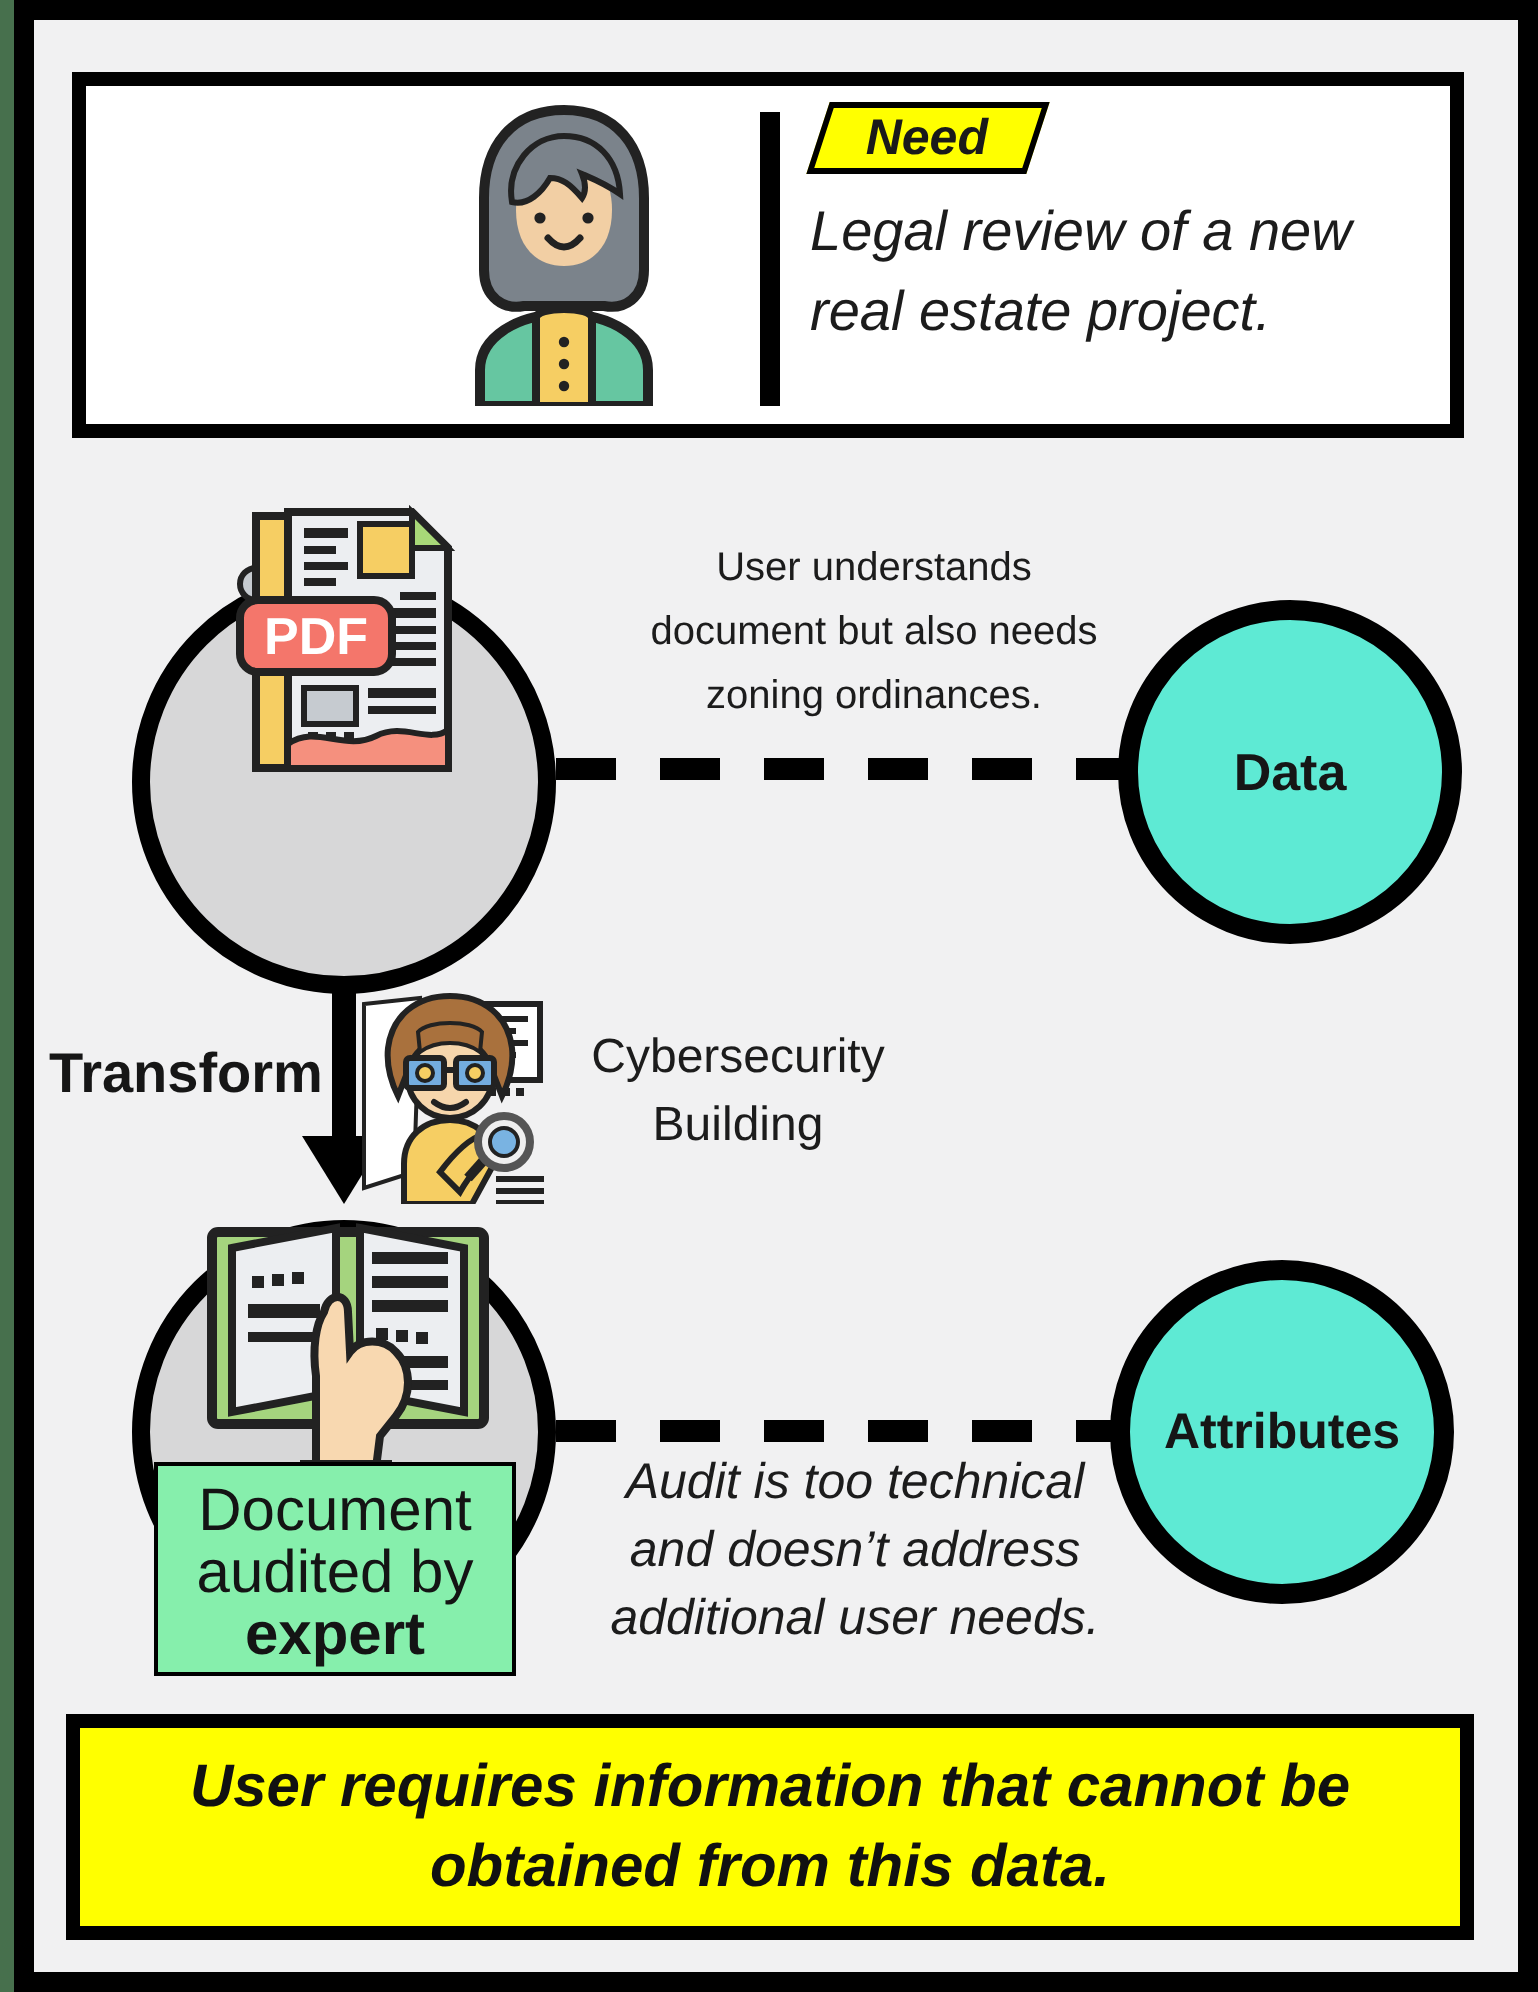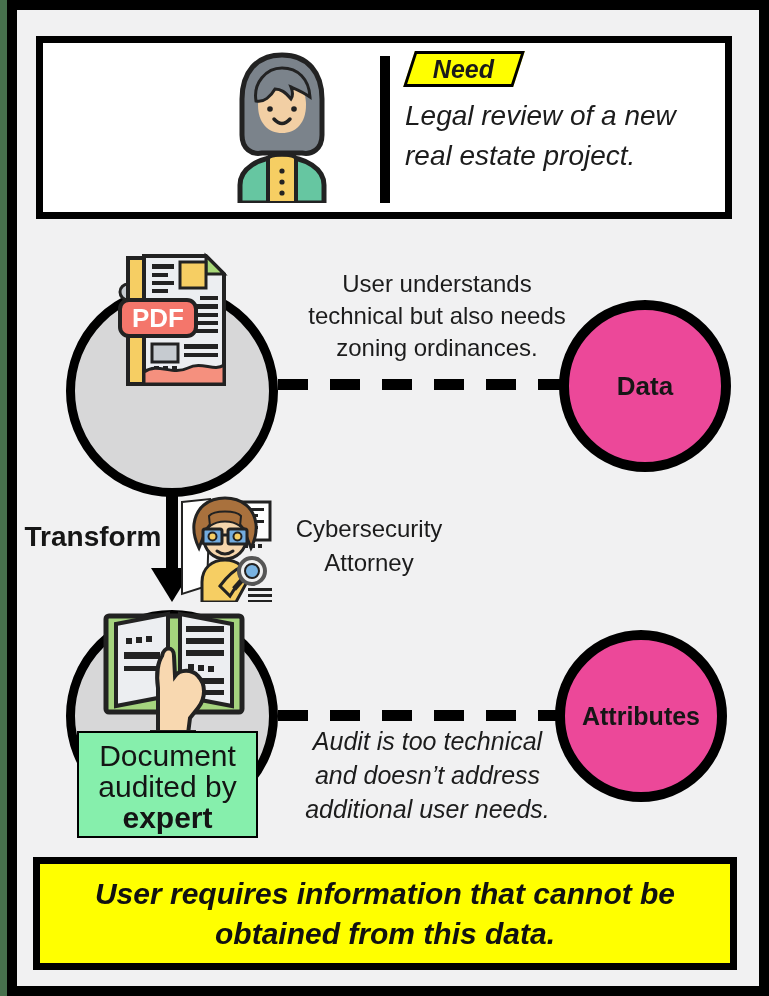--- a/index.html
+++ b/index.html
@@ -19,29 +19,29 @@
   .avatar-svg{left:183px;top:8px;width:112px;height:152px;}
   .card-divider{left:337px;top:13px;width:10px;height:147px;background:#000;}
   .need-tag{left:366px;top:8px;width:110px;height:36px;background:#FFFF00;border:3px solid #000;transform:skewX(-18deg);display:flex;align-items:center;justify-content:center;}
   .need-tag span{transform:skewX(18deg);font-size:25px;font-weight:bold;font-style:italic;}
   .need-text{left:362px;top:53px;width:335px;font-size:28px;font-style:italic;line-height:40px;color:#1c1c1c;}
 
   
   .big-circle{width:212px;height:212px;border-radius:50%;border:9px solid #000;background:#D7D7D8;z-index:1;}
   .pdf-circle{left:66px;top:285px;}
   .book-circle{left:66px;top:610px;}
-  .node-circle{width:172px;height:172px;border-radius:50%;border:10px solid #000;background:#ec4899;display:flex;align-items:center;justify-content:center;z-index:1;}
+  .node-circle{width:172px;height:172px;border-radius:50%;border:10px solid #000;background:#5eead4;display:flex;align-items:center;justify-content:center;z-index:1;}
   .data-circle{left:559px;top:300px;}
   .attr-circle{left:555px;top:630px;}
   .node-label{font-size:26px;font-weight:bold;color:#161616;}
 
   .pdf-icon{left:118px;top:252px;width:122px;height:140px;z-index:3;}
   .pdf-circle-label{left:72px;top:396px;width:200px;text-align:center;font-size:23px;line-height:30px;z-index:3;color:#141414;}
 
-  .note-1{left:293px;top:268px;width:288px;text-align:center;font-size:24px;line-height:32px;z-index:2;color:#1c1c1c;}
+  .note-1{left:293px;top:268px;width:288px;text-align:center;font-size:20px;line-height:32px;z-index:2;color:#1c1c1c;}
   .dash-line{height:11px;background:repeating-linear-gradient(to right,#000 0 30px,transparent 30px 52px);z-index:1;}
   .dash-1{left:278px;top:379px;width:286px;}
   .dash-2{left:278px;top:710px;width:280px;}
 
   
   .transform-label{left:14px;top:521px;width:158px;text-align:center;font-size:28px;font-weight:bold;z-index:2;color:#161616;}
   .arrow-svg{left:149px;top:490px;width:46px;height:112px;z-index:2;}
   .auditor-svg{left:176px;top:496px;width:98px;height:106px;z-index:3;}
   .auditor-label{left:280px;top:512px;width:178px;text-align:center;font-size:24px;line-height:34px;z-index:2;color:#1c1c1c;}
 
@@ -115,21 +115,21 @@
     <rect x="66" y="101" width="34" height="4" fill="#222"></rect>
     <rect x="36" y="114" width="5" height="5" fill="#222"></rect>
       <rect x="45" y="114" width="5" height="5" fill="#222"></rect>
       <rect x="54" y="114" width="5" height="5" fill="#222"></rect>
     <path d="M26,120 C40,110 54,124 70,116 C84,109 96,120 106,113 L106,132 L26,132 Z" fill="#F5907E" stroke="#222" stroke-width="3"></path>
   </svg>
 
 
   <div class="abs note-1">
     <div>User understands</div>
-    <div>technical but also needs</div>
+    <div>document but also needs</div>
     <div>zoning ordinances.</div>
   </div>
 
   <div class="abs node-circle data-circle">
     <span class="node-label">Data</span>
   </div>
 
   <div class="abs transform-label">Transform</div>
 
   <svg class="abs arrow-svg" viewBox="0 0 46 112">
@@ -161,21 +161,21 @@
     <line x1="66" y1="84" x2="58" y2="93" stroke="#222" stroke-width="5"></line>
     <circle cx="76" cy="75" r="13" fill="#EFEFEF" stroke="#555" stroke-width="4"></circle>
     <circle cx="76" cy="75" r="7" fill="#79B3E2" stroke="#222" stroke-width="2"></circle>
     <rect x="72" y="92" width="24" height="3" fill="#222"></rect>
     <rect x="72" y="98" width="24" height="3" fill="#222"></rect>
     <rect x="72" y="104" width="24" height="2" fill="#222"></rect>
   </svg>
 
   <div class="abs auditor-label">
     <div>Cybersecurity</div>
-    <div>Attorney</div>
+    <div>Building</div>
   </div>
 
   <div class="abs dash-line dash-2"></div>
 
   <div class="abs big-circle book-circle"></div>
 
   <svg class="abs book-svg" viewBox="0 0 148 168">
     <rect x="6" y="20" width="136" height="96" rx="3" fill="#A5D47E" stroke="#222" stroke-width="5"></rect>
     <path d="M16,28 L68,18 L68,100 L16,110 Z" fill="#ECEEF1" stroke="#222" stroke-width="4"></path>
     <path d="M80,18 L132,28 L132,110 L80,100 Z" fill="#ECEEF1" stroke="#222" stroke-width="4"></path>

